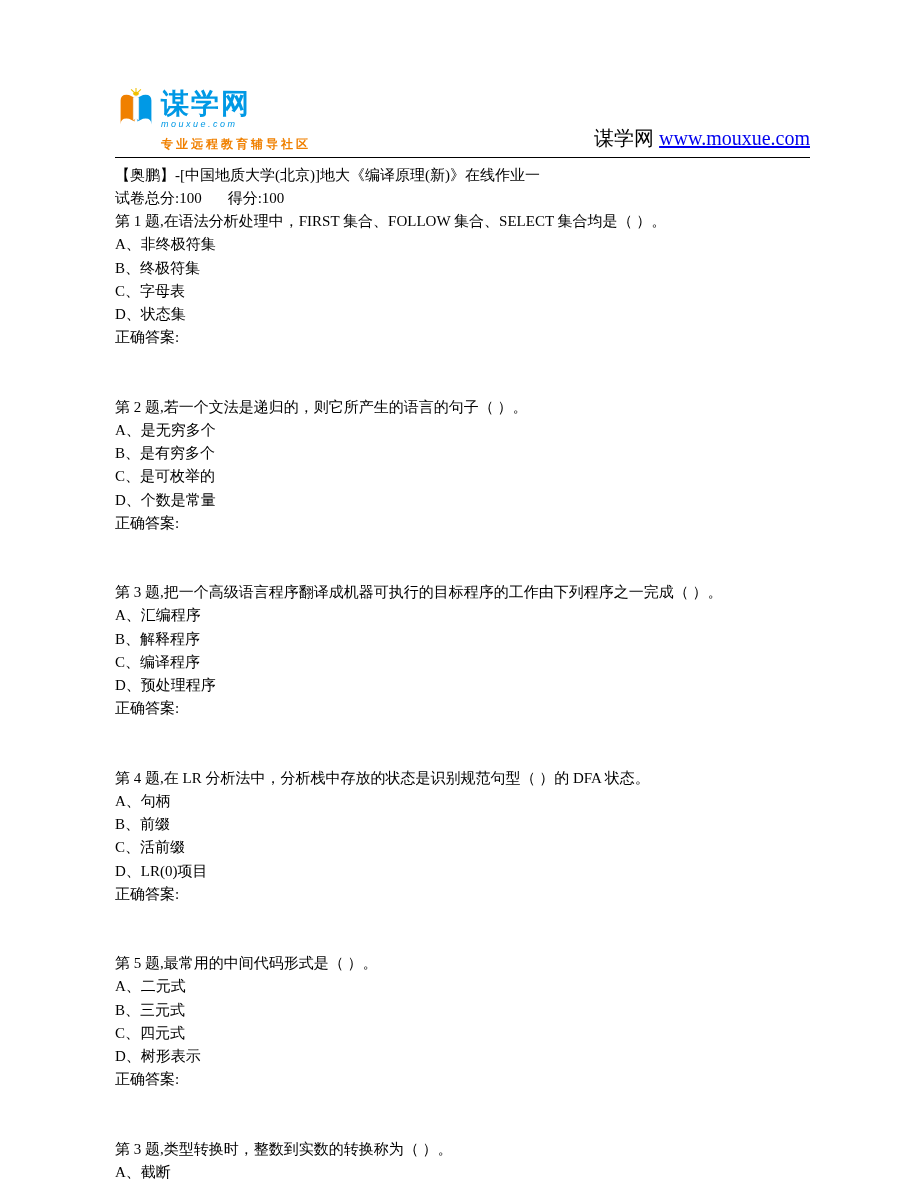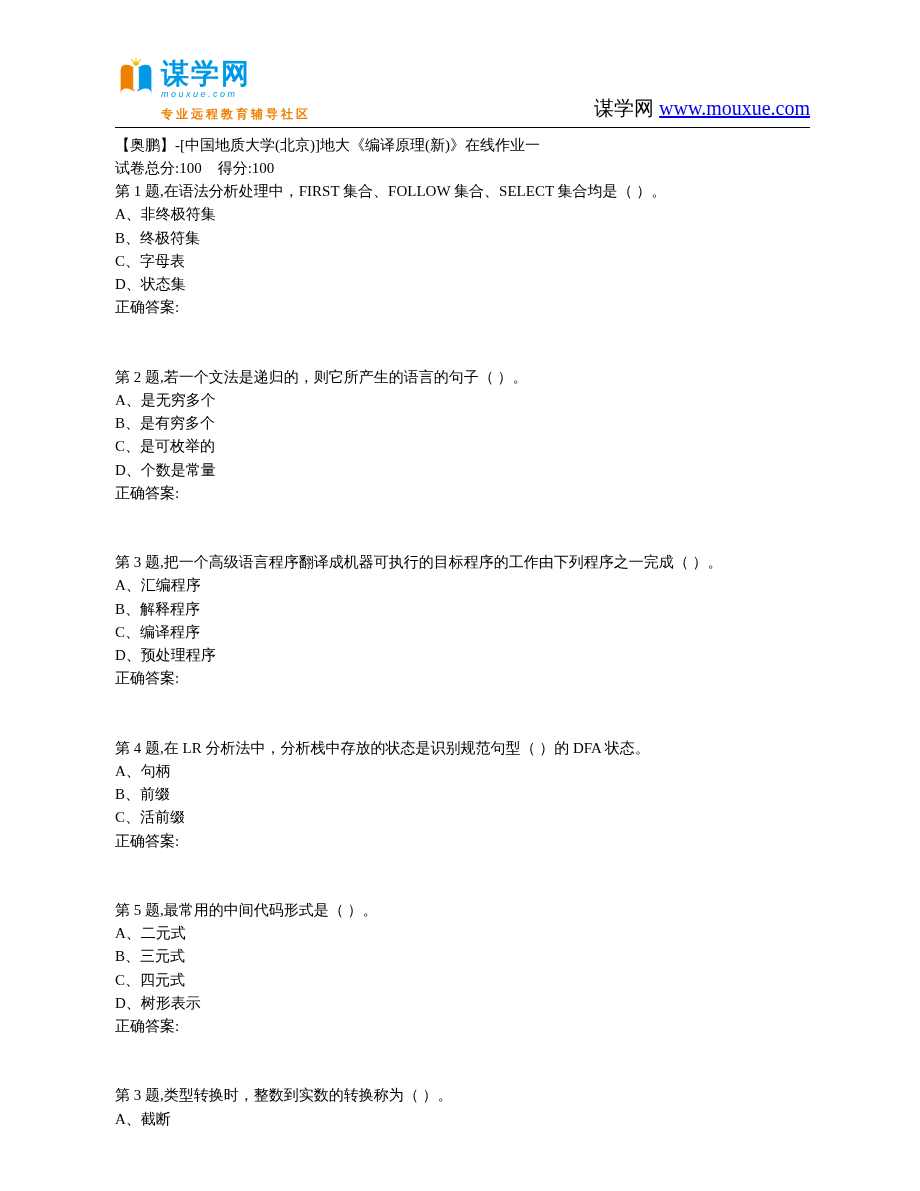--- a/index.html
+++ b/index.html
@@ -11,21 +11,21 @@
       width: 920px;
       height: 1191px;
       background: #fff;
       font-family: SimSun, "宋体", serif;
       font-size: 15px;
       color: #000;
       line-height: 1.6;
       position: relative;
     }
     .page {
-      padding: 60px 110px 0 115px;
+      padding: 90px 110px 0 115px;
     }
     .header {
       display: flex;
       align-items: flex-end;
       justify-content: space-between;
       border-bottom: 1.5px solid #000;
       padding-bottom: 2px;
       margin-bottom: 6px;
     }
     .logo-block {
@@ -89,21 +89,21 @@
       white-space: pre-wrap;
     }
     .block {
       margin-bottom: 0;
     }
     .spacer-2 {
       height: 46px;
     }
     .score-line {
       display: flex;
-      gap: 16px;
+      gap: 26px;
     }
   </style>
 </head>
 <body>
 
 <div class="page">
   <div class="header">
     <div class="logo-block">
       <div class="logo-icon">
         <svg viewBox="0 0 60 60">
@@ -160,20 +160,21 @@
       <div class="line">D、预处理程序</div>
       <div class="line">正确答案:</div>
     </div>
     <div class="spacer-2"></div>
 
     <div class="block">
       <div class="line">第 4 题,在 LR 分析法中，分析栈中存放的状态是识别规范句型（ ）的 DFA 状态。</div>
       <div class="line">A、句柄</div>
       <div class="line">B、前缀</div>
       <div class="line">C、活前缀</div>
+      <div class="line">D、LR(0)项目</div>
       <div class="line">正确答案:</div>
     </div>
     <div class="spacer-2"></div>
 
     <div class="block">
       <div class="line">第 5 题,最常用的中间代码形式是（ ）。</div>
       <div class="line">A、二元式</div>
       <div class="line">B、三元式</div>
       <div class="line">C、四元式</div>
       <div class="line">D、树形表示</div>

